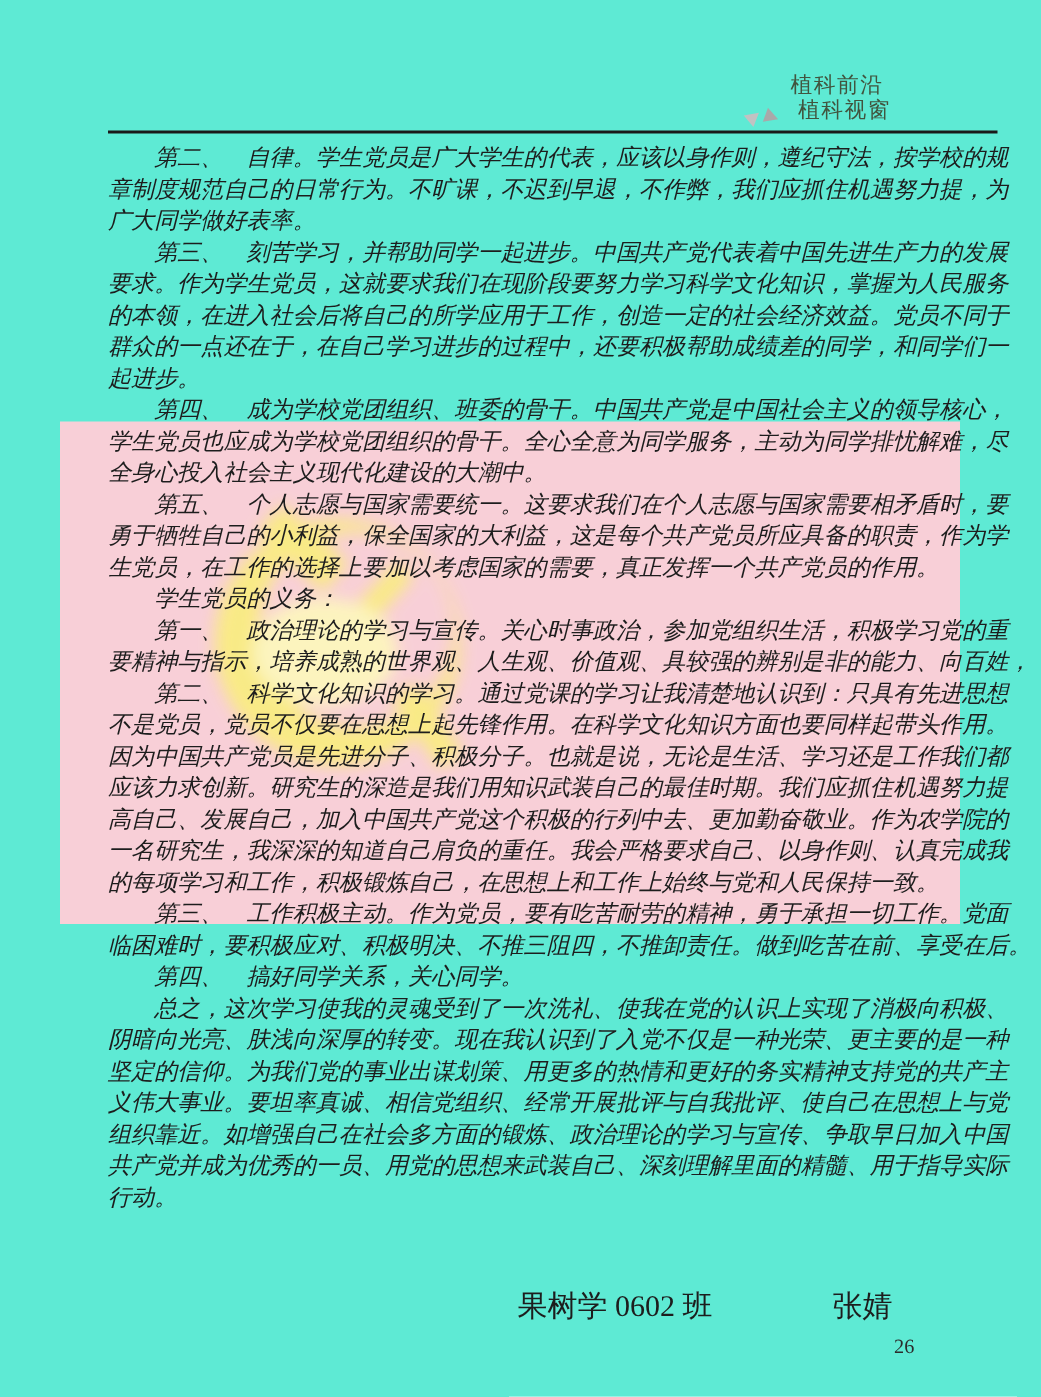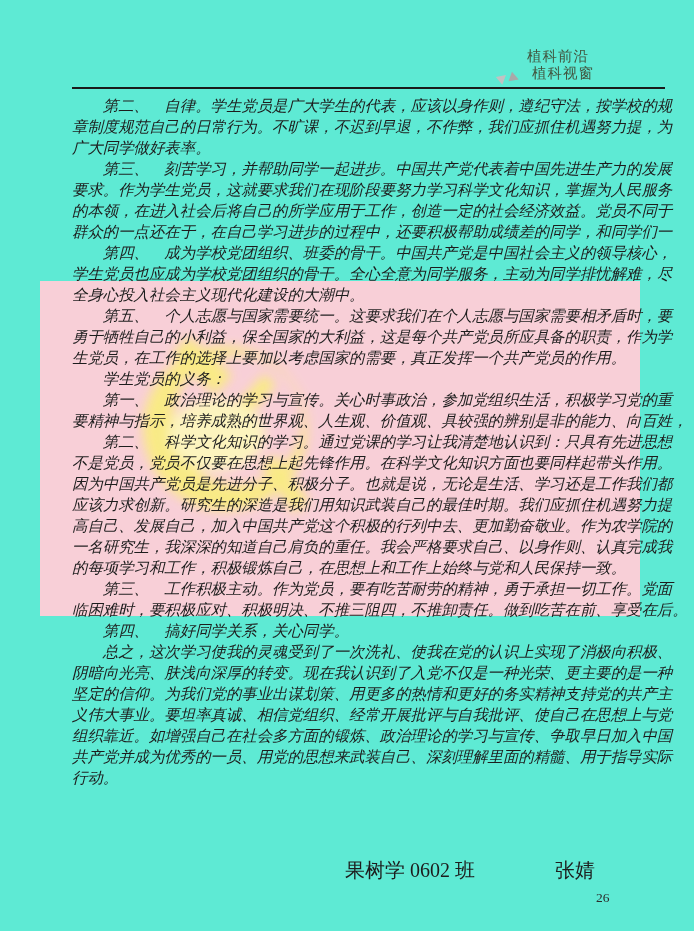--- a/index.html
+++ b/index.html
@@ -66,20 +66,21 @@
   </div>
 
   <div class="textblock">
       <div class="bodyline">　　第二、　自律。学生党员是广大学生的代表，应该以身作则，遵纪守法，按学校的规</div>
       <div class="bodyline">章制度规范自己的日常行为。不旷课，不迟到早退，不作弊，我们应抓住机遇努力提，为</div>
       <div class="bodyline">广大同学做好表率。</div>
       <div class="bodyline">　　第三、　刻苦学习，并帮助同学一起进步。中国共产党代表着中国先进生产力的发展</div>
       <div class="bodyline">要求。作为学生党员，这就要求我们在现阶段要努力学习科学文化知识，掌握为人民服务</div>
       <div class="bodyline">的本领，在进入社会后将自己的所学应用于工作，创造一定的社会经济效益。党员不同于</div>
       <div class="bodyline">群众的一点还在于，在自己学习进步的过程中，还要积极帮助成绩差的同学，和同学们一</div>
+      <div class="bodyline">起进步。</div>
       <div class="bodyline">　　第四、　成为学校党团组织、班委的骨干。中国共产党是中国社会主义的领导核心，</div>
       <div class="bodyline">学生党员也应成为学校党团组织的骨干。全心全意为同学服务，主动为同学排忧解难，尽</div>
       <div class="bodyline">全身心投入社会主义现代化建设的大潮中。</div>
       <div class="bodyline">　　第五、　个人志愿与国家需要统一。这要求我们在个人志愿与国家需要相矛盾时，要</div>
       <div class="bodyline">勇于牺牲自己的小利益，保全国家的大利益，这是每个共产党员所应具备的职责，作为学</div>
       <div class="bodyline">生党员，在工作的选择上要加以考虑国家的需要，真正发挥一个共产党员的作用。</div>
       <div class="bodyline">　　学生党员的义务：</div>
       <div class="bodyline">　　第一、　政治理论的学习与宣传。关心时事政治，参加党组织生活，积极学习党的重</div>
       <div class="bodyline">要精神与指示，培养成熟的世界观、人生观、价值观、具较强的辨别是非的能力、向百姓，</div>
       <div class="bodyline">　　第二、　科学文化知识的学习。通过党课的学习让我清楚地认识到：只具有先进思想</div>

